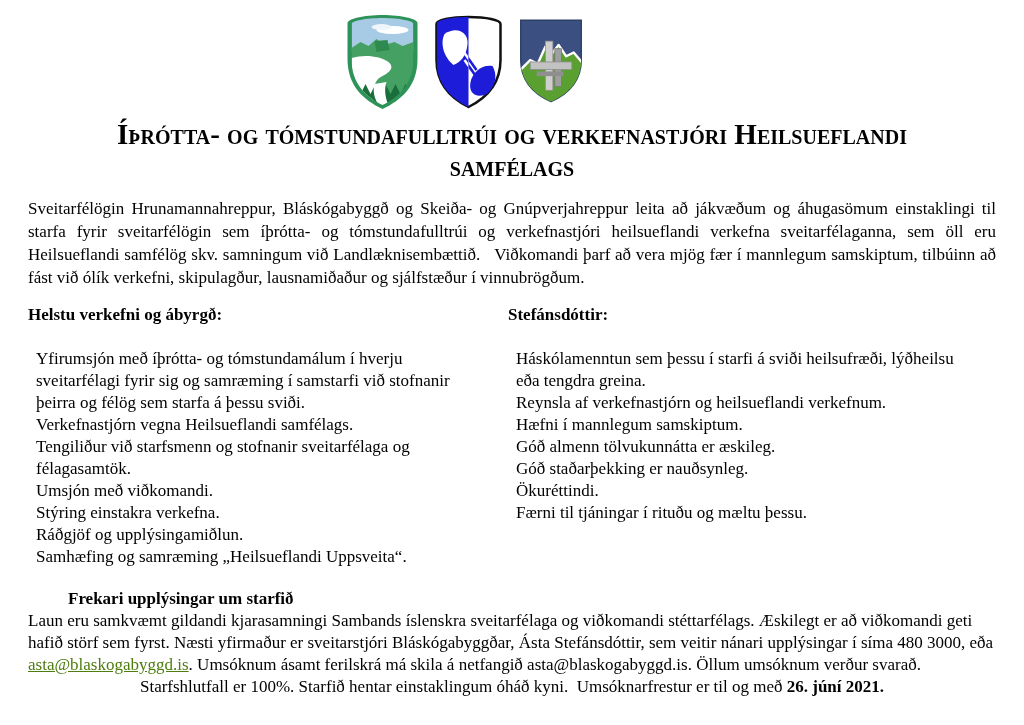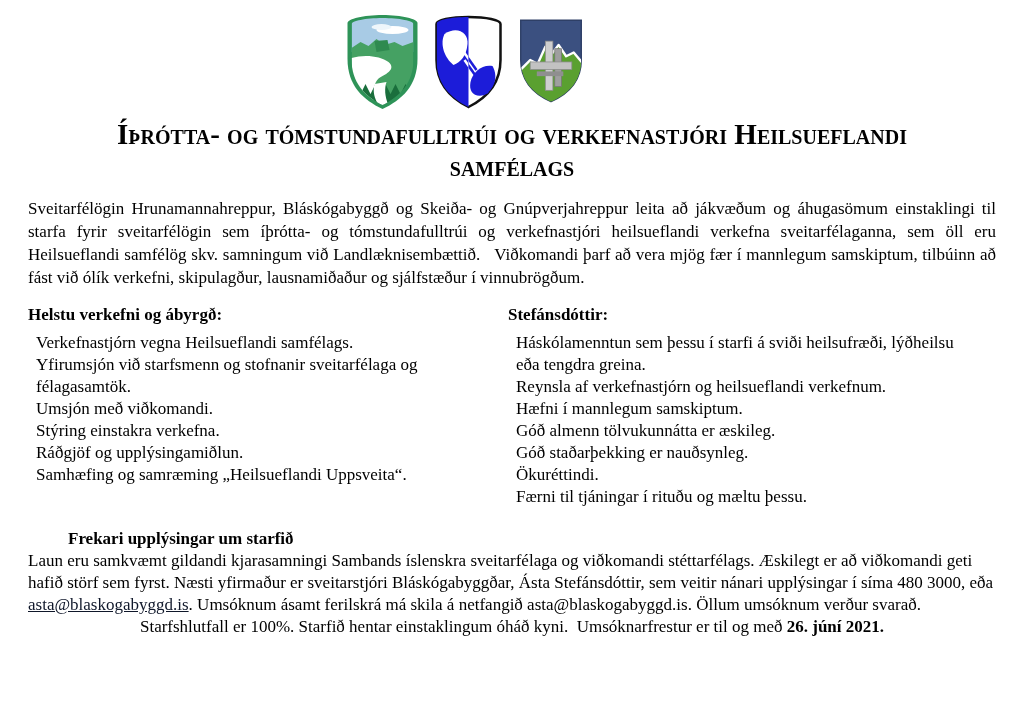--- a/index.html
+++ b/index.html
@@ -45,21 +45,21 @@
   .columns {
     display: flex;
     margin-top: 15px;
   }
   .col-left { width: 480px; flex: 0 0 480px; }
   .col-right { flex: 1 1 auto; }
   .col-heading {
     font-weight: bold;
     font-size: 17px;
     line-height: 22px;
-    margin-bottom: 6px;
+    margin-bottom: 22px;
   }
   .col-items {
     padding-left: 8px;
     font-size: 17px;
     line-height: 22px;
   }
   .item { white-space: pre-wrap; }
   .further { margin-top: 20px; }
   .further-heading {
     font-weight: bold;
@@ -67,21 +67,21 @@
     line-height: 22px;
     margin-left: 40px;
   }
   .further-body {
     margin: 0;
     font-size: 17px;
     line-height: 22px;
     text-align: left;
   }
   a.email {
-    color: #0f172a;
+    color: #4d7c0f;
     text-decoration: underline;
     cursor: pointer;
   }
   .footer {
     margin: 0;
     font-size: 17px;
     line-height: 22px;
     text-align: center;
   }
   .footer b { font-weight: bold; }
@@ -163,22 +163,25 @@
     <div>samfélags</div>
   </div>
 
   <p class="intro">Sveitarfélögin Hrunamannahreppur, Bláskógabyggð og Skeiða- og Gnúpverjahreppur leita að jákvæðum og áhugasömum einstaklingi til starfa fyrir sveitarfélögin sem íþrótta- og tómstundafulltrúi og verkefnastjóri heilsueflandi verkefna sveitarfélaganna, sem öll eru Heilsueflandi samfélög skv. samningum við Landlæknisembættið. &nbsp;&nbsp;Viðkomandi þarf að vera mjög fær í mannlegum samskiptum, tilbúinn að fást við ólík verkefni, skipulagður, lausnamiðaður og sjálfstæður í vinnubrögðum.</p>
 
   <div class="columns">
 
     <div class="col-left">
       <div class="col-heading">Helstu verkefni og ábyrgð:</div>
       <div class="col-items">
+        <div class="item">Yfirumsjón með íþrótta- og tómstundamálum í hverju
+sveitarfélagi fyrir sig og samræming í samstarfi við stofnanir
+þeirra og félög sem starfa á þessu sviði.</div>
         <div class="item">Verkefnastjórn vegna Heilsueflandi samfélags.</div>
-        <div class="item">Yfirumsjón við starfsmenn og stofnanir sveitarfélaga og
+        <div class="item">Tengiliður við starfsmenn og stofnanir sveitarfélaga og
 félagasamtök.</div>
         <div class="item">Umsjón með viðkomandi.</div>
         <div class="item">Stýring einstakra verkefna.</div>
         <div class="item">Ráðgjöf og upplýsingamiðlun.</div>
         <div class="item">Samhæfing og samræming „Heilsueflandi Uppsveita“.</div>
       </div>
     </div>
 
     <div class="col-right">
       <div class="col-heading">Stefánsdóttir:</div>

